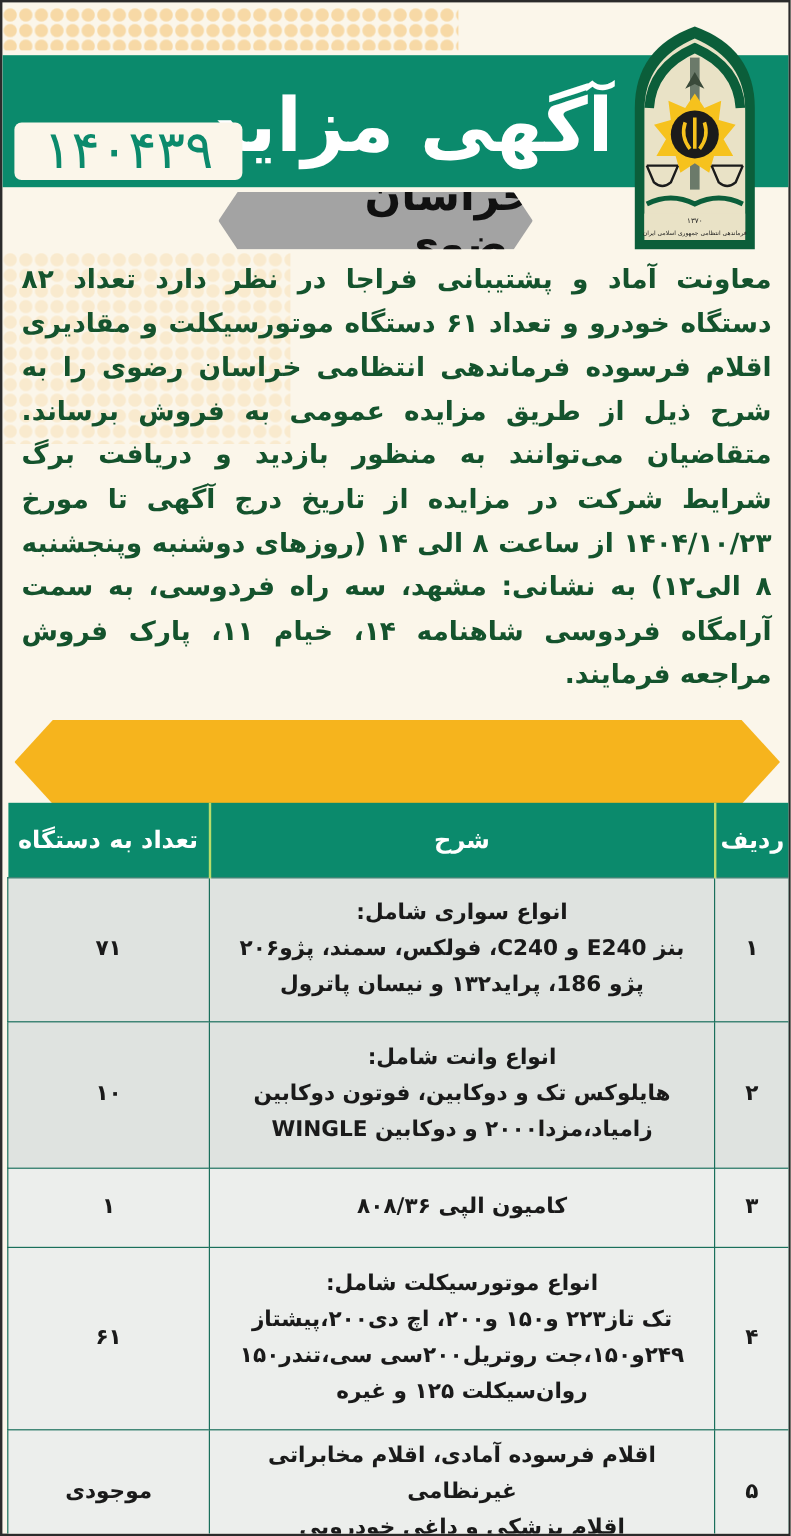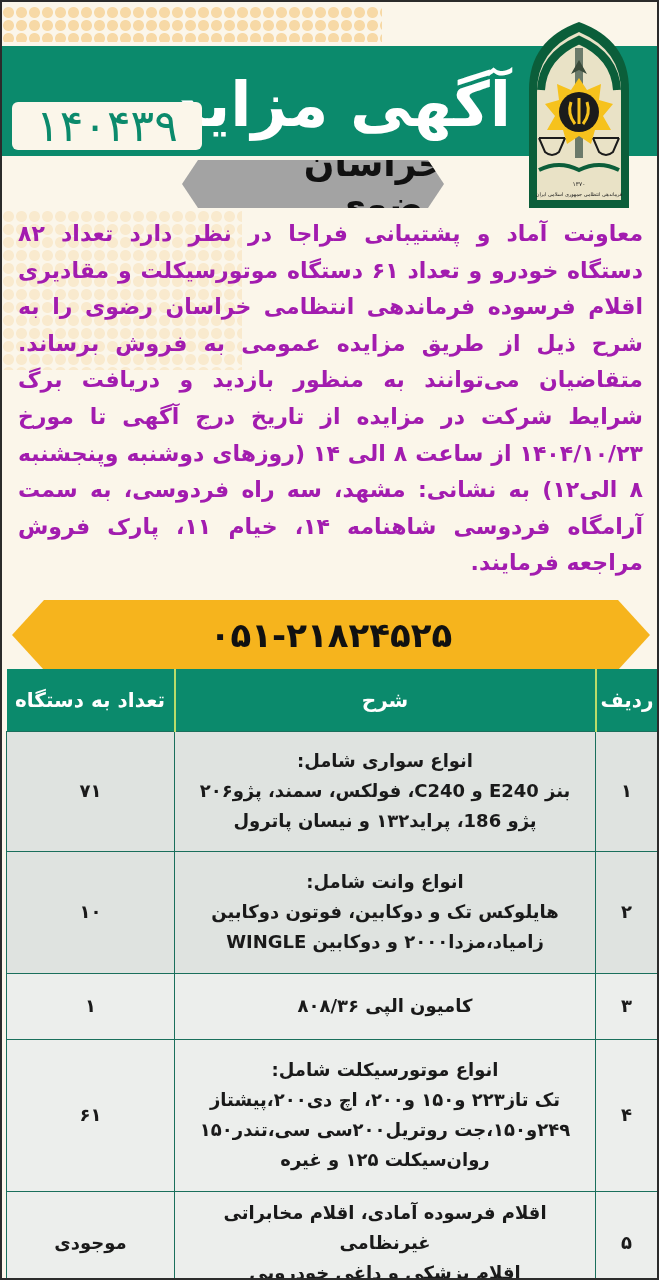--- a/index.html
+++ b/index.html
@@ -16,21 +16,21 @@
     .banner { position: absolute; left: 0; top: 44px; width: 659px; height: 110px; background: #0b8a6c; }
     .title { position: absolute; right: 150px; top: 28px; font-size: 62px; font-weight: bold; color: #ffffff; letter-spacing: 2px; line-height: 1; }
     .number { position: absolute; left: 10px; top: 100px; font-size: 44px; font-weight: normal; color: #0b8a6c; background: #fbf6ea; padding: 0 24px; line-height: 1.1; z-index: 3; border-radius: 6px; }
 
     .emblem { position: absolute; right: 24px; top: 18px; width: 108px; height: 188px; z-index: 4; }
 
     .province { position: absolute; left: 180px; top: 158px; width: 262px; height: 48px; background: #a3a3a3; z-index: 3;
       clip-path: polygon(16px 0, calc(100% - 16px) 0, 100% 50%, calc(100% - 16px) 100%, 16px 100%, 0 50%);
       display: flex; align-items: center; justify-content: center; font-size: 36px; font-weight: bold; color: #111; }
 
-    .body-text { position: absolute; left: 16px; right: 14px; top: 214px; font-size: 22px; font-weight: bold; line-height: 36.6px; text-align: justify; text-align-last: justify; color: #a21caf; }
+    .body-text { position: absolute; left: 16px; right: 14px; top: 214px; font-size: 22px; font-weight: bold; line-height: 36.6px; text-align: justify; text-align-last: justify; color: #14532d; }
     .body-text p { margin: 0; }
     .body-text p.last { text-align-last: right; }
 
     .phone { position: absolute; left: 10px; top: 598px; width: 638px; height: 70px; background: #f6b41d;
       clip-path: polygon(32px 0, calc(100% - 32px) 0, 100% 50%, calc(100% - 32px) 100%, 32px 100%, 0 50%);
       display: flex; align-items: center; justify-content: center; font-size: 34px; font-weight: bold; color: #111; direction: rtl; gap: 12px; }
     .phone .num { direction: ltr; unicode-bidi: isolate; }
 
     table.items { position: absolute; left: 4px; top: 667px; width: 651px; border-collapse: collapse; table-layout: fixed; font-size: 18px; font-weight: bold; }
     table.items th { background: #0b8a6c; color: #ffffff; height: 62px; font-size: 20px; border-left: 2px solid #b9dc6a; }
@@ -82,21 +82,20 @@
   <div class="province">خراسان رضوی</div>
 
   <div class="dots mid"></div>
 
   <div class="body-text">
     <p>معاونت آماد و پشتیبانی فراجا در نظر دارد تعداد ۸۲ دستگاه خودرو و تعداد ۶۱ دستگاه موتورسیکلت و مقادیری اقلام فرسوده فرماندهی انتظامی خراسان رضوی را به شرح ذیل از طریق مزایده عمومی به فروش برساند.</p>
     <p class="last">متقاضیان می‌توانند به منظور بازدید و دریافت برگ شرایط شرکت در مزایده از تاریخ درج آگهی تا مورخ ۱۴۰۴/۱۰/۲۳ از ساعت ۸ الی ۱۴ (روزهای دوشنبه وپنجشنبه ۸ الی۱۲) به نشانی: مشهد، سه راه فردوسی، به سمت آرامگاه فردوسی شاهنامه ۱۴، خیام ۱۱، پارک فروش مراجعه فرمایند.</p>
   </div>
 
   <div class="phone">
-    <span class="num">۰۵۱-۲۱۸۲۴۵۲۵</span>
   </div>
 
   <table class="items">
     <colgroup>
       <col class="col-idx">
       <col class="col-desc">
       <col class="col-qty">
     </colgroup>
     <thead>
       <tr>

